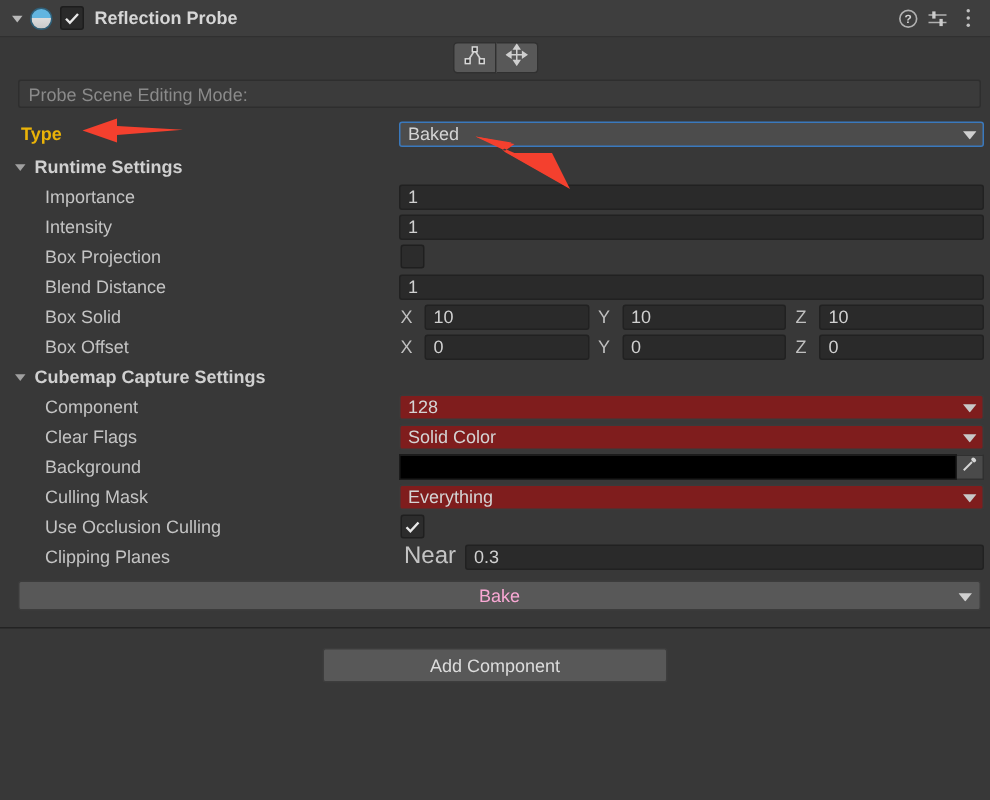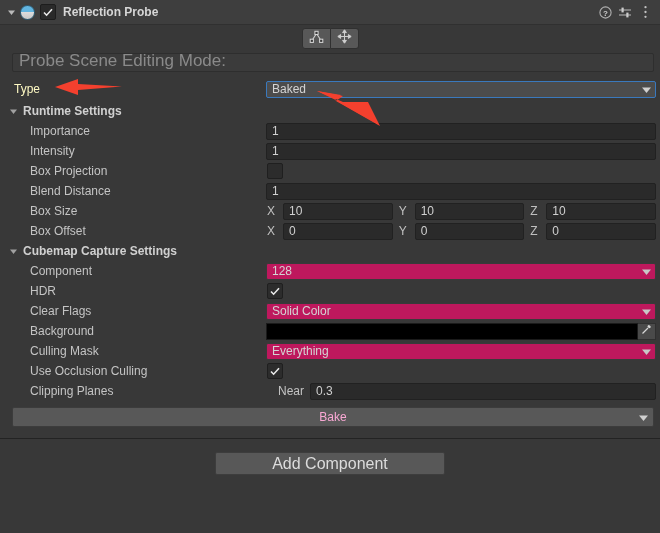--- a/index.html
+++ b/index.html
@@ -91,24 +91,24 @@
   
   .probe-mode-wrap {
     padding: 4px 6px 2px 12px;
   }
   .probe-mode-box {
     height: 17px;
     background: #3b3b3b;
     border: 1px solid #2e2e2e;
     border-radius: 2px;
     display: flex;
-    align-items: flex-end;
+    align-items: center;
     padding-left: 6px;
     color: #8a8a8a;
-    font-size: 17px;
+    font-size: 12px;
   }
 
   
   .rows { padding-top: 3px; }
   .row {
     height: 20px;
     display: flex;
     align-items: center;
     position: relative;
   }
@@ -117,21 +117,22 @@
     flex: 0 0 266px;
     box-sizing: border-box;
     padding-left: 30px;
     color: #c4c4c4;
     font-size: 12px;
     white-space: nowrap;
     overflow: hidden;
   }
   .lbl.type-lbl {
     padding-left: 14px;
-    color: #fef9c3;
+    color: #eab308;
+    font-weight: bold;
   }
   .field-area {
     flex: 1 1 auto;
     display: flex;
     align-items: center;
     padding-right: 4px;
     min-width: 0;
   }
 
   
@@ -159,21 +160,21 @@
     align-items: center;
     padding-left: 5px;
     color: #d0d0d0;
     font-size: 12px;
     box-sizing: border-box;
     min-width: 0;
   }
   .dropdown {
     flex: 1 1 auto;
     height: 17px;
-    background: #be185d;
+    background: #7f1d1d;
     border: 1px solid #3a3a3a;
     border-radius: 2px;
     display: flex;
     align-items: center;
     padding: 0 4px 0 5px;
     color: #d4d4d4;
     font-size: 12px;
     box-sizing: border-box;
     min-width: 0;
   }
@@ -224,21 +225,21 @@
     background: #4a4a4a;
     border: 1px solid #303030;
     border-left: none;
     box-sizing: border-box;
     display: flex; align-items: center; justify-content: center;
     flex: 0 0 auto;
   }
 
   .sublabel {
     color: #c4c4c4;
-    font-size: 12px;
+    font-size: 16px;
     width: 44px;
     flex: 0 0 44px;
     text-align: right;
     padding-right: 6px;
     box-sizing: border-box;
   }
 
   
   .bake-wrap {
     padding: 6px 6px 0 12px;
@@ -276,21 +277,21 @@
   .addcomp-btn {
     width: 228px;
     height: 21px;
     background: #585858;
     border: 1px solid #3d3d3d;
     border-radius: 2px;
     display: flex;
     align-items: center;
     justify-content: center;
     color: #dcdcdc;
-    font-size: 16px;
+    font-size: 12px;
   }
 
   
   .annot {
     position: absolute;
     pointer-events: none;
     top: 0; left: 0;
     width: 660px; height: 533px;
   }
 </style>
@@ -414,21 +415,21 @@
   </div>
 
   <div class="row">
     <div class="lbl">Blend Distance</div>
     <div class="field-area">
       <div class="text-field">1</div>
     </div>
   </div>
 
   <div class="row">
-    <div class="lbl">Box Size</div>
+    <div class="lbl">Box Solid</div>
     <div class="field-area">
       <div class="vec-cell">
         <span class="axis-lbl">X</span>
         <div class="text-field">10</div>
       </div>
       <div class="vec-cell">
         <span class="axis-lbl">Y</span>
         <div class="text-field">10</div>
       </div>
       <div class="vec-cell">
@@ -472,30 +473,20 @@
         <span class="dd-text">128</span>
         <span class="dd-arrow">
           <svg width="9" height="6" viewBox="0 0 9 6">
               <polygon points="0,0.5 9,0.5 4.5,6" fill="#c8c8c8"></polygon>
             </svg>
         </span>
       </div>
     </div>
   </div>
 
-  <div class="row">
-    <div class="lbl">HDR</div>
-    <div class="field-area">
-      <div class="checkbox">
-        <svg width="10" height="9" viewBox="0 0 10 9">
-            <polyline points="1,4.5 3.6,7.2 9,1.3" fill="none" stroke="#e8e8e8" stroke-width="1.6"></polyline>
-          </svg>
-      </div>
-    </div>
-  </div>
 
 
   <div class="row">
     <div class="lbl">Clear Flags</div>
     <div class="field-area">
       <div class="dropdown">
         <span class="dd-text">Solid Color</span>
         <span class="dd-arrow">
           <svg width="9" height="6" viewBox="0 0 9 6">
               <polygon points="0,0.5 9,0.5 4.5,6" fill="#c8c8c8"></polygon>

